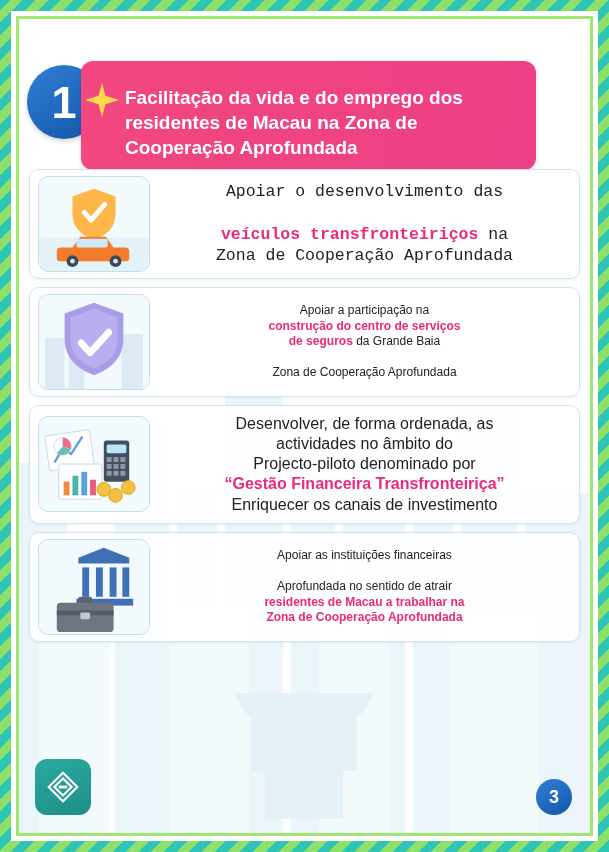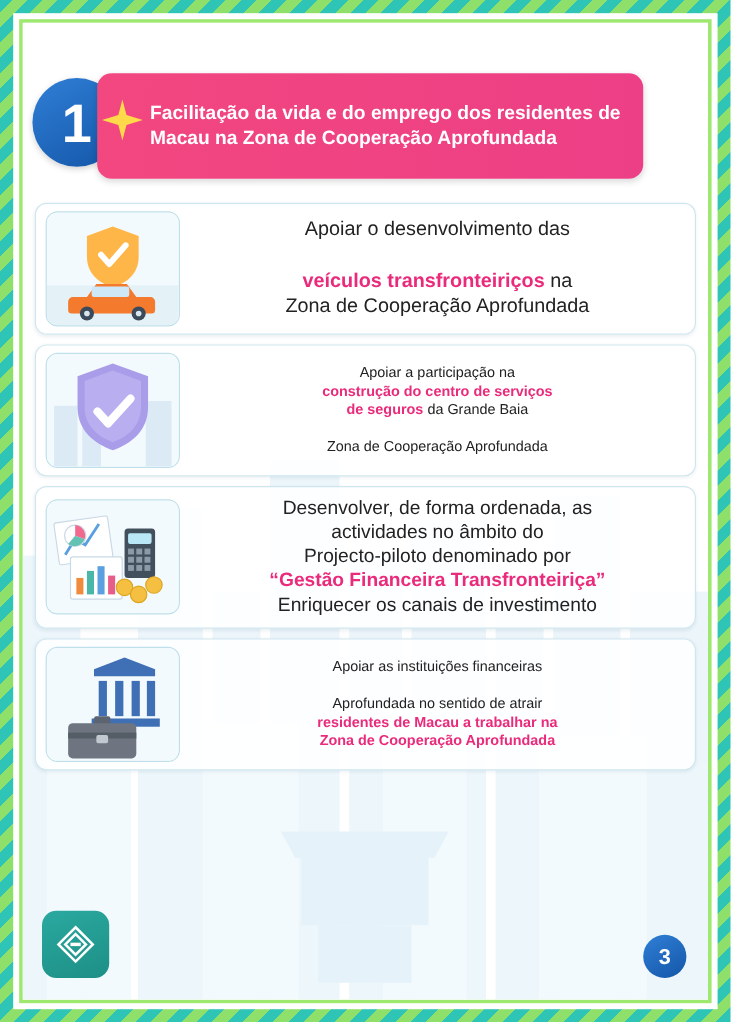--- a/index.html
+++ b/index.html
@@ -75,23 +75,23 @@
     line-height: 1;
     box-shadow: 0 2px 5px rgba(0,0,0,0.18);
   }
   .title-pill {
     position: absolute;
     left: 62px; top: 4px;
     width: 455px;
     min-height: 88px;
     background: linear-gradient(95deg, #f2477f 0%, #ec3f86 100%);
     border-radius: 12px;
-    padding: 10px 16px 10px 44px;
+    padding: 24px 16px 10px 44px;
     color: #ffffff;
-    font-size: 16px;
+    font-size: 19px;
     font-weight: bold;
     line-height: 1.32;
     display: flex;
     align-items: center;
     box-shadow: 0 2px 5px rgba(0,0,0,0.14);
   }
   .sparkle {
     position: absolute;
     left: 66px; top: 26px;
     width: 34px; height: 34px;
@@ -129,21 +129,21 @@
   .thumb svg { display: block; width: 100%; height: 100%; }
   .item-text {
     flex: 1 1 auto;
     text-align: center;
     color: #222222;
     font-size: 12px;
     line-height: 1.30;
     padding: 2px 4px;
   }
   .hl { color: #ea2a7b; font-weight: bold; }
-  .item-1 .item-text { font-size: 16.5px; }
+  .item-1 .item-text { font-size: 16.5px; font-family: Liberation Mono, monospace; }
   .item-3 .item-text { font-size: 16px; line-height: 1.26; }
 
   
   .footer {
     position: absolute;
     left: 0; right: 0; bottom: 0;
     height: 90px;
   }
   .logo {
     position: absolute;

